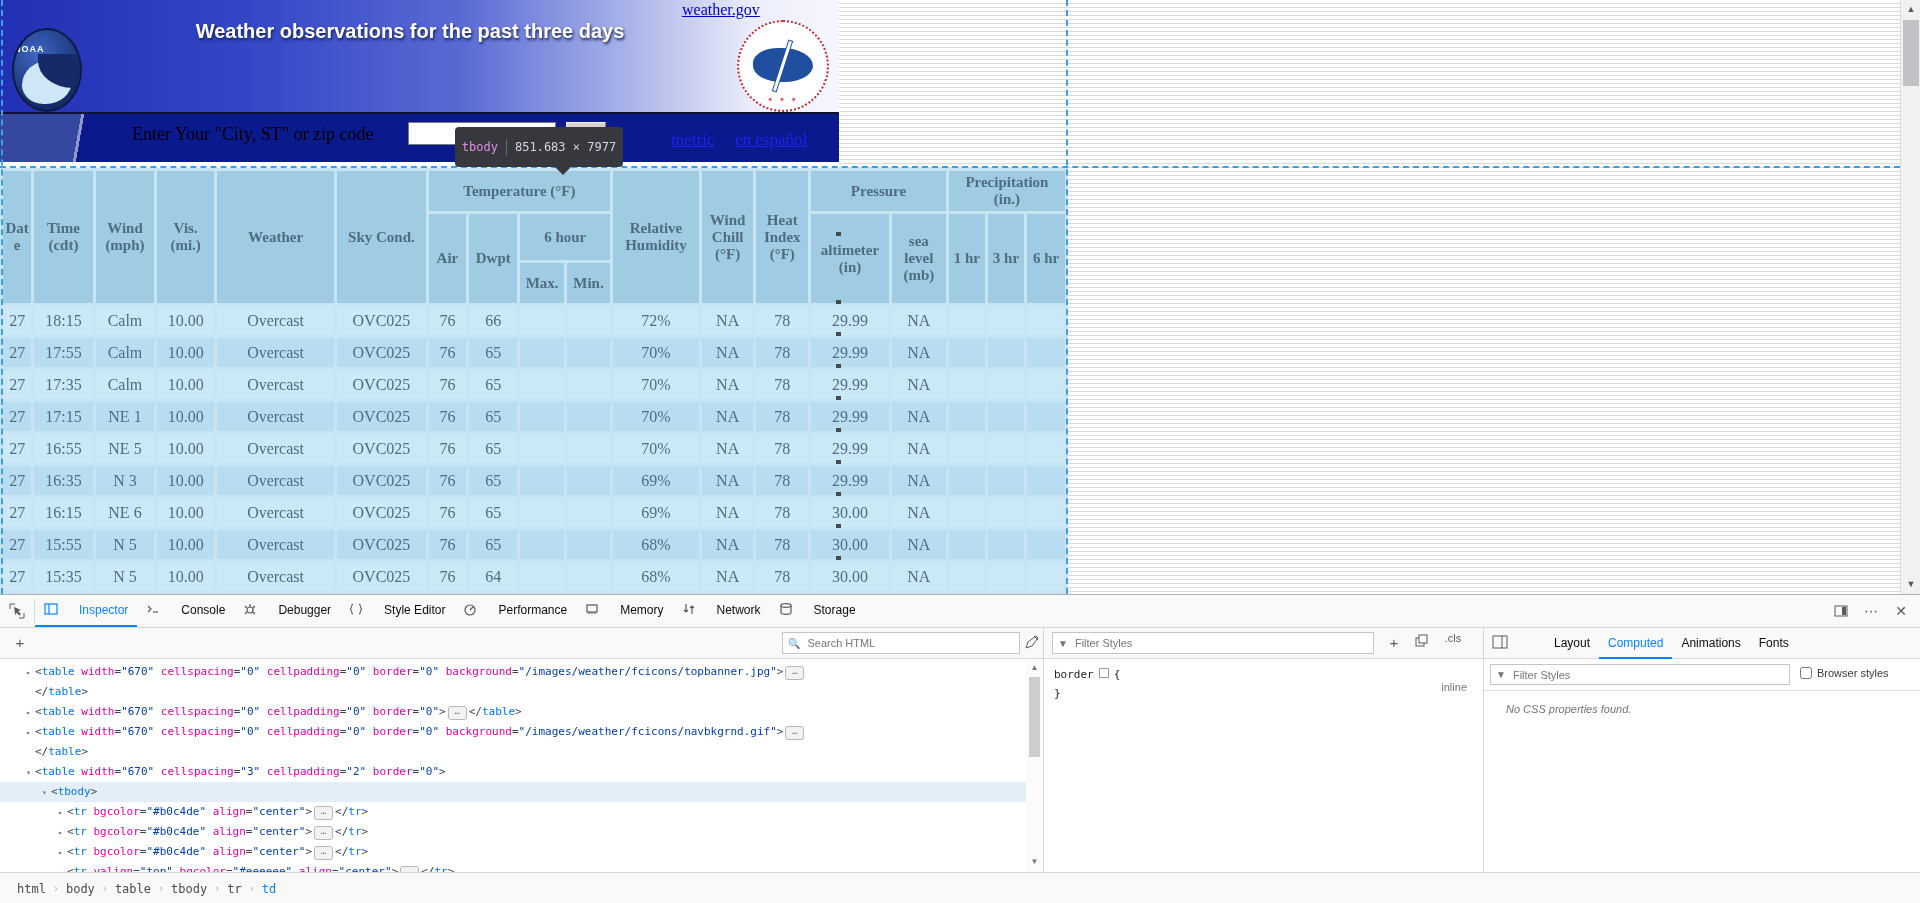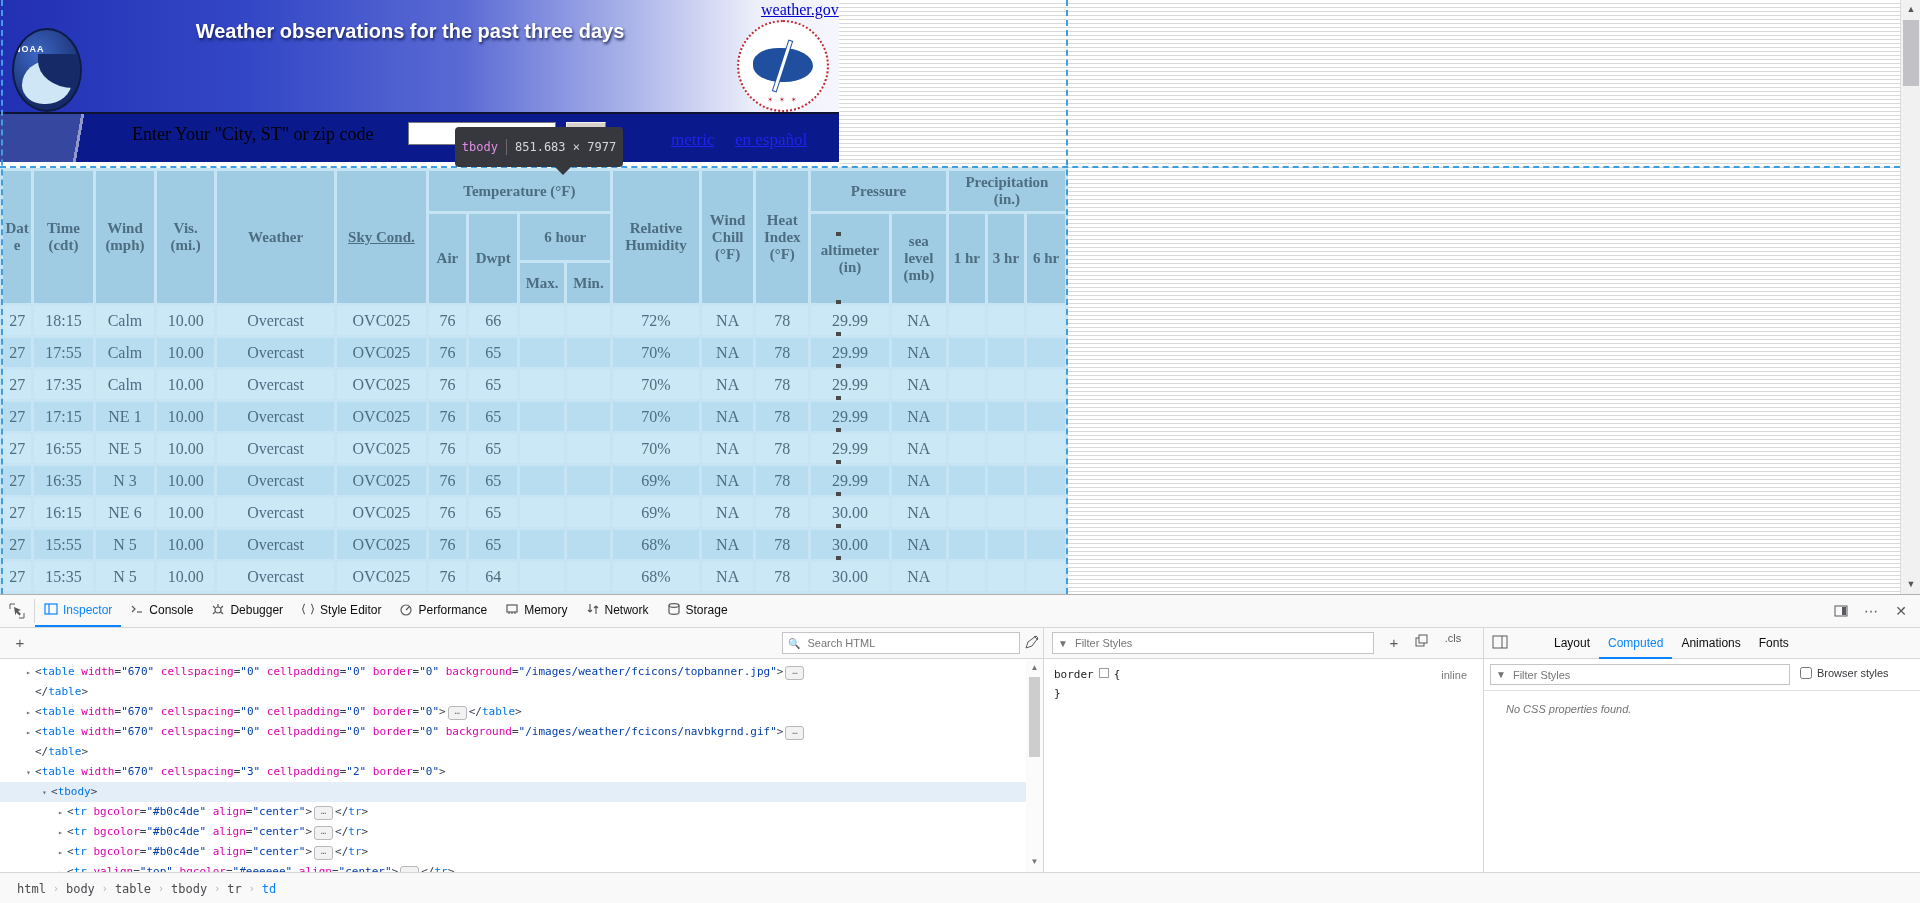--- a/index.html
+++ b/index.html
@@ -9,21 +9,21 @@
   #page{position:absolute;left:0;top:0;width:1920px;height:594px;background:#fff;}
   .stripes{position:absolute;left:839px;top:0;width:1061px;height:594px;
            background:repeating-linear-gradient(180deg,#ffffff 0 3px,#d9d9d9 3px 4px);}
   
   .banner{position:absolute;left:0;top:0;width:839px;height:112px;
           background:linear-gradient(90deg,#2230b4 0%,#3447c6 30%,#5a6ad4 55%,#aab3e9 75%,#eceefa 90%,#f6f6fd 100%);}
   .banner-title{position:absolute;left:150px;top:20px;width:520px;text-align:center;
         font:bold 20px "Liberation Sans",sans-serif;color:#fff;text-shadow:1px 2px 3px #141f56;}
   .banner-sub{position:absolute;left:150px;top:74px;width:520px;text-align:center;
         font:19px "Liberation Serif",serif;color:#000;}
-  .wgov{position:absolute;left:761px;top:1px;font:16px "Liberation Serif",serif;
+  .wgov{position:absolute;left:682px;top:1px;font:16px "Liberation Serif",serif;
         color:#0000cc;text-decoration:underline;cursor:pointer;}
   .noaa-logo{position:absolute;left:12px;top:28px;width:66px;height:80px;border-radius:50%;
         background:radial-gradient(circle at 35% 30%,#3c66c4,#152a66 75%);overflow:hidden;border:2px solid #0d1b45;}
   .noaa-logo .txt{position:absolute;left:0;top:14px;width:100%;text-align:left;
         font:bold 9px "Liberation Sans",sans-serif;color:#fff;letter-spacing:1px;}
   .noaa-logo .bird{position:absolute;left:8px;top:30px;width:50px;height:44px;background:#cfe6f7;
         border-radius:60% 0 55% 45%;}
   .noaa-logo .bird2{position:absolute;left:24px;top:24px;width:44px;height:34px;background:#152a66;
         border-radius:0 0 0 80%;}
   .nws-logo{position:absolute;left:737px;top:20px;width:92px;height:92px;border-radius:50%;
@@ -74,21 +74,21 @@
   .pg-arrow{position:absolute;left:0;width:20px;height:19px;background:#f1f1f1;color:#555;
         font-size:9px;text-align:center;line-height:19px;cursor:pointer;}
   .pg-thumb{position:absolute;left:2px;top:20px;width:16px;height:66px;background:#c2c2c6;cursor:pointer;}
   
   #devtools{position:absolute;left:0;top:594px;width:1920px;height:309px;background:#fff;
         border-top:1px solid #b0b0b0;box-sizing:border-box;font-size:12px;color:#0c0c0d;}
   .dt-toolbar{position:absolute;left:0;top:0;width:1920px;height:33px;background:#f9f9fa;
         border-bottom:1px solid #d7d7db;box-sizing:border-box;display:flex;align-items:stretch;}
   .pick-btn{width:34px;display:flex;align-items:center;justify-content:center;cursor:pointer;}
   .tb-sep{width:1px;background:#d7d7db;margin:4px 0;}
-  .dt-tab{display:flex;align-items:center;gap:5px;padding:12px 9px;cursor:pointer;
+  .dt-tab{display:flex;align-items:center;gap:21px;padding:12px 9px;cursor:pointer;
         font:12px "Liberation Sans",sans-serif;color:#0c0c0d;border-bottom:2px solid transparent;box-sizing:border-box;}
   .dt-tab.active{color:#0a84ff;border-bottom-color:#0a84ff;}
   .dt-tab svg{stroke:#5a5a5e;fill:none;}
   .dt-tab.active svg{stroke:#0a84ff;}
   .dt-right{margin-left:auto;display:flex;align-items:center;gap:4px;padding-right:6px;}
   .dt-icon-btn{width:26px;height:26px;display:flex;align-items:center;justify-content:center;
         color:#5a5a5e;cursor:pointer;font-size:14px;}
   
   .dt-row2{position:absolute;left:0;top:33px;width:1920px;height:31px;background:#f9f9fa;
         border-bottom:1px solid #d7d7db;box-sizing:border-box;}
@@ -115,21 +115,21 @@
   .tk-pu{color:#393f4c;} .tk-tg{color:#0074e8;} .tk-at{color:#dd00a9;} .tk-va{color:#003eaa;}
   .tk-el{display:inline-block;width:17px;height:12px;line-height:9px;text-align:center;color:#777;
         background:#f2f2f2;border:1px solid #b8b8b8;border-radius:3px;font-size:9px;margin:0 2px;vertical-align:1px;}
   .m-scroll{position:absolute;left:1026px;top:0;width:17px;height:213px;background:#fbfbfb;}
   .m-arrow{position:absolute;left:0;width:17px;height:14px;color:#737373;font-size:8px;text-align:center;line-height:14px;cursor:pointer;}
   .m-thumb{position:absolute;left:3px;top:18px;width:11px;height:80px;background:#cdcdcd;cursor:pointer;}
   .rules{position:absolute;left:1044px;top:0;width:439px;height:213px;background:#fff;
         font:11px "DejaVu Sans Mono",monospace;padding:6px 0 0 10px;box-sizing:border-box;}
   .rule-line{height:19px;line-height:19px;color:#222;}
   .el-sq{display:inline-block;width:8px;height:8px;border:1px solid #9a9a9e;margin:0 5px;vertical-align:0;}
-  .rule-src{position:absolute;right:16px;top:10px;color:#787878;font:11px "Liberation Sans",sans-serif;cursor:pointer;}
+  .rule-src{position:absolute;right:16px;top:22px;color:#787878;font:11px "Liberation Sans",sans-serif;cursor:pointer;}
   .computed{position:absolute;left:1484px;top:0;width:436px;height:213px;background:#fff;}
   .filter-computed{position:absolute;left:6px;top:5px;width:300px;height:21px;background:#fff;
         border:1px solid #c5c5c9;box-sizing:border-box;display:flex;align-items:center;padding:0 5px;gap:5px;}
   .filter-computed input{border:none;outline:none;flex:1;font:11px "Liberation Sans",sans-serif;background:transparent;}
   .bs-wrap{position:absolute;left:316px;top:8px;display:flex;align-items:center;gap:5px;
         font:11px "Liberation Sans",sans-serif;color:#38383d;}
   .bs-wrap input{width:12px;height:12px;margin:0;}
   .computed-sep{position:absolute;left:0;top:31px;width:436px;height:1px;background:#e0e0e2;}
   .no-css{position:absolute;left:22px;top:44px;font:italic 11px "Liberation Sans",sans-serif;color:#737373;}
   
@@ -172,21 +172,21 @@
 
   <div class="highlight">
     <table class="obs">
       <thead>
         <tr style="height:40px;">
           <th rowspan="3" class="th-date">Date</th>
           <th rowspan="3" style="width:58px;">Time (cdt)</th>
           <th rowspan="3" style="width:58px;">Wind (mph)</th>
           <th rowspan="3" style="width:56px;">Vis. (mi.)</th>
           <th rowspan="3" style="width:125px;">Weather</th>
-          <th rowspan="3" style="width:90px;text-decoration:underline;">Sky Cond.</th>
+          <th rowspan="3" style="width:90px;">Sky Cond.</th>
           <th colspan="4">Temperature (°F)</th>
           <th rowspan="3" style="width:86px;">Relative Humidity</th>
           <th rowspan="3" style="width:50px;">Wind Chill (°F)</th>
           <th rowspan="3" style="width:50px;">Heat Index (°F)</th>
           <th colspan="2">Pressure</th>
           <th colspan="3">Precipitation (in.)</th>
         </tr>
         <tr style="height:46px;">
           <th rowspan="2" style="width:36px;">Air</th>
           <th rowspan="2" style="width:46px;">Dwpt</th>

